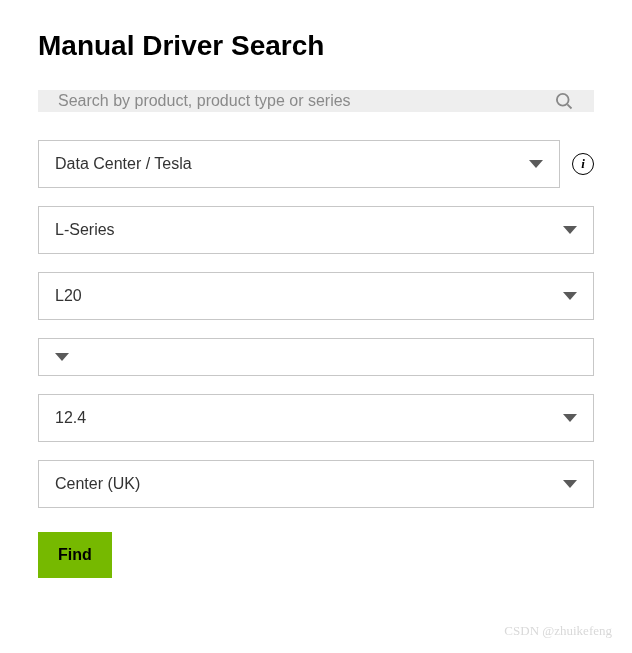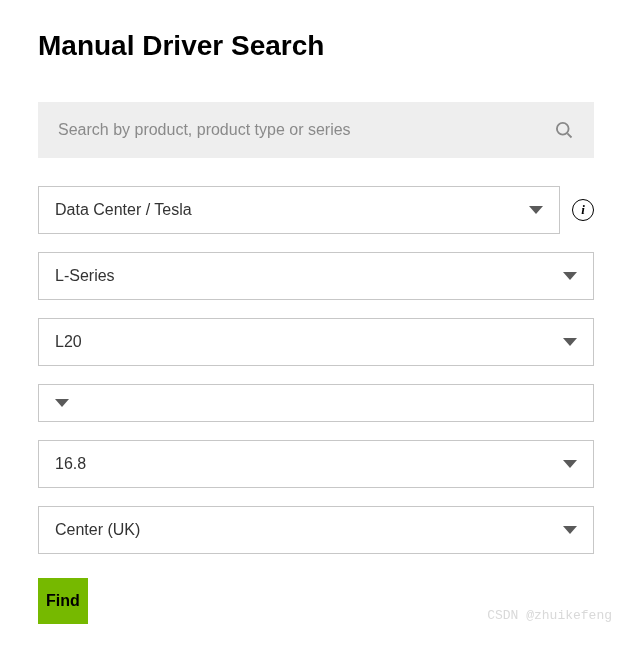--- a/index.html
+++ b/index.html
@@ -12,25 +12,25 @@
       background: #fff;
       width: 632px;
       height: 653px;
       padding: 30px 38px;
       position: relative;
     }
     h1 {
       font-size: 28px;
       font-weight: 700;
       color: #000;
-      margin-bottom: 40px;
+      margin-bottom: 28px;
     }
     .search-box {
       background: #eeeeee;
-      padding: 18px 20px;
+      padding: 1px 20px;
       display: flex;
       align-items: center;
       margin-bottom: 28px;
     }
     .search-input {
       flex: 1;
       border: none;
       background: transparent;
       font-size: 16px;
       color: #6b6b6b;
@@ -86,33 +86,33 @@
       font-weight: 600;
       font-family: Georgia, serif;
       font-style: italic;
       cursor: pointer;
       flex-shrink: 0;
     }
     .find-btn {
       background: #76b900;
       color: #000;
       border: none;
-      padding: 14px 8px;
+      padding: 14px 20px;
       font-size: 16px;
       font-weight: 600;
       cursor: pointer;
       margin-top: 6px;
     }
     .watermark {
       position: absolute;
-      bottom: 30px;
+      bottom: 14px;
       right: 20px;
       font-size: 13px;
       color: #d9d9d9;
-      font-family: Liberation Mono, monospace;
+      font-family: Liberation Serif, serif;
     }
   </style>
 </head>
 <body>
 
 
 
 <h1>Manual Driver Search</h1>
 
 <div class="search-box">
@@ -148,21 +148,21 @@
 </div>
 
 <div class="select-row">
   <div class="select-box">
     <span class="chevron"></span>
   </div>
 </div>
 
 <div class="select-row">
   <div class="select-box">
-    <span class="select-text">16.8</span>
+    <span class="select-text">12.4</span>
     <span class="chevron"></span>
   </div>
 </div>
 
 <div class="select-row">
   <div class="select-box">
     <span class="select-text">Center (UK)</span>
     <span class="chevron"></span>
   </div>
 </div>

